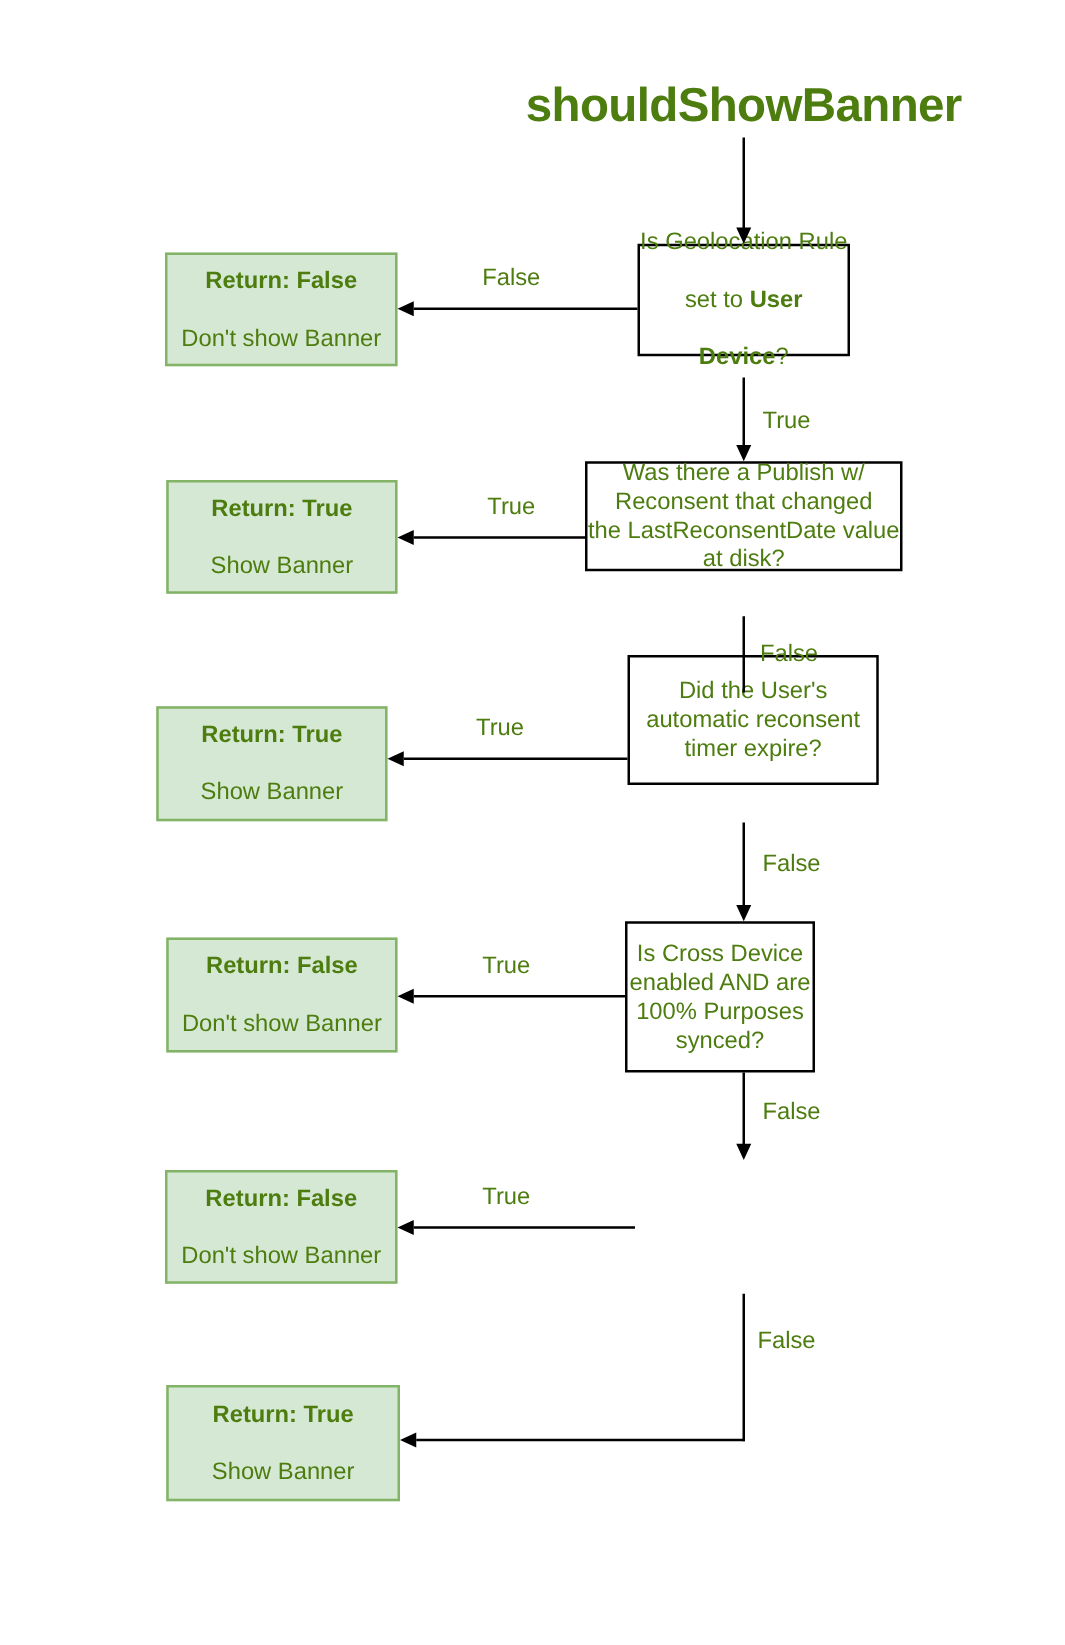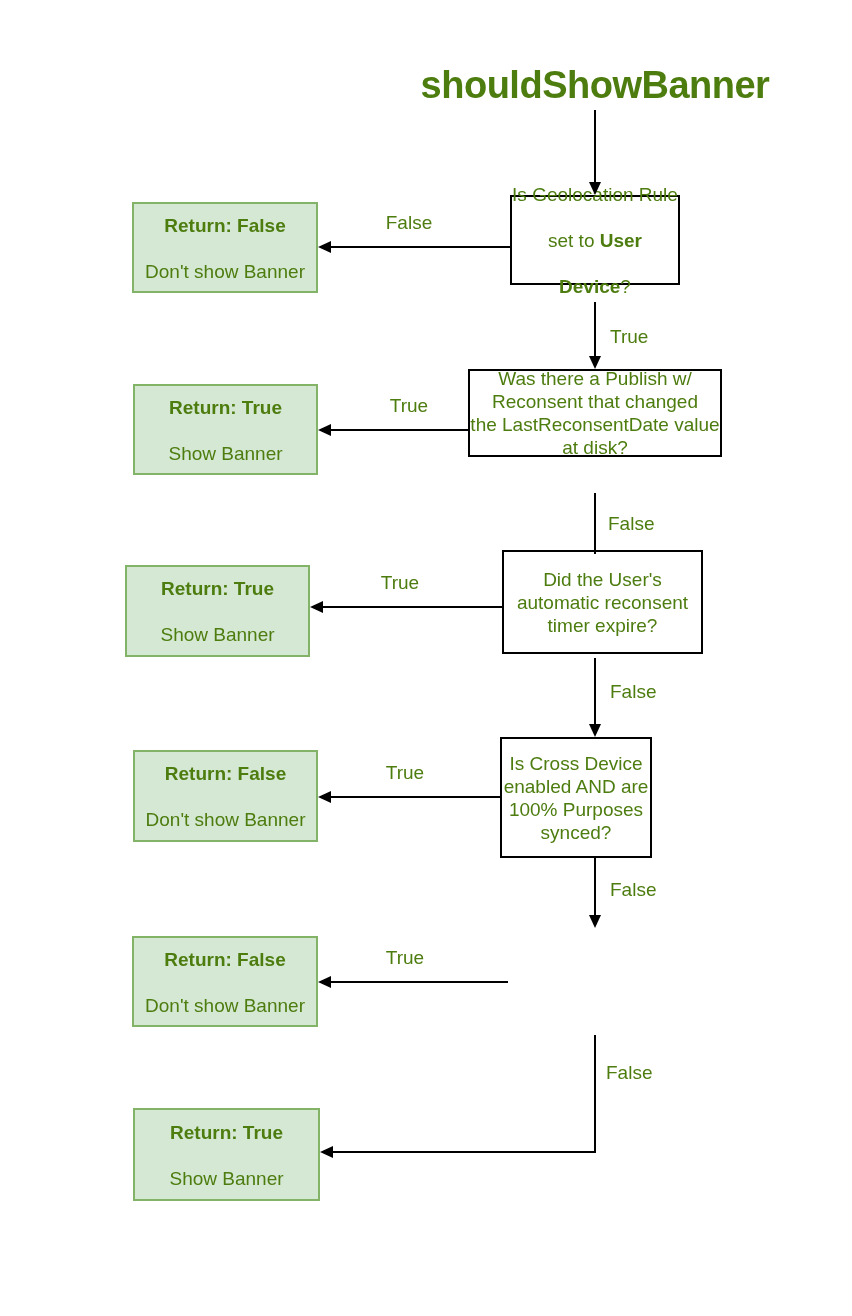--- a/index.html
+++ b/index.html
@@ -90,21 +90,21 @@
     </div>
   </div>
 
   <div class="qbox" style="left:468px;top:369px;width:254px;height:88px">
     <div class="node-text">Was there a Publish w/
 Reconsent that changed
 the LastReconsentDate value
 at disk?</div>
   </div>
 
-  <div class="qbox" style="left:502px;top:550px;width:201px;height:104px">
+  <div class="qbox" style="left:502px;top:524px;width:201px;height:104px">
     <div class="node-text">Did the User's
 automatic reconsent
 timer expire?</div>
   </div>
 
   <div class="qbox" style="left:500px;top:737px;width:152px;height:121px">
     <div class="node-text">Is Cross Device
 enabled AND are
 100% Purposes
 synced?</div>

